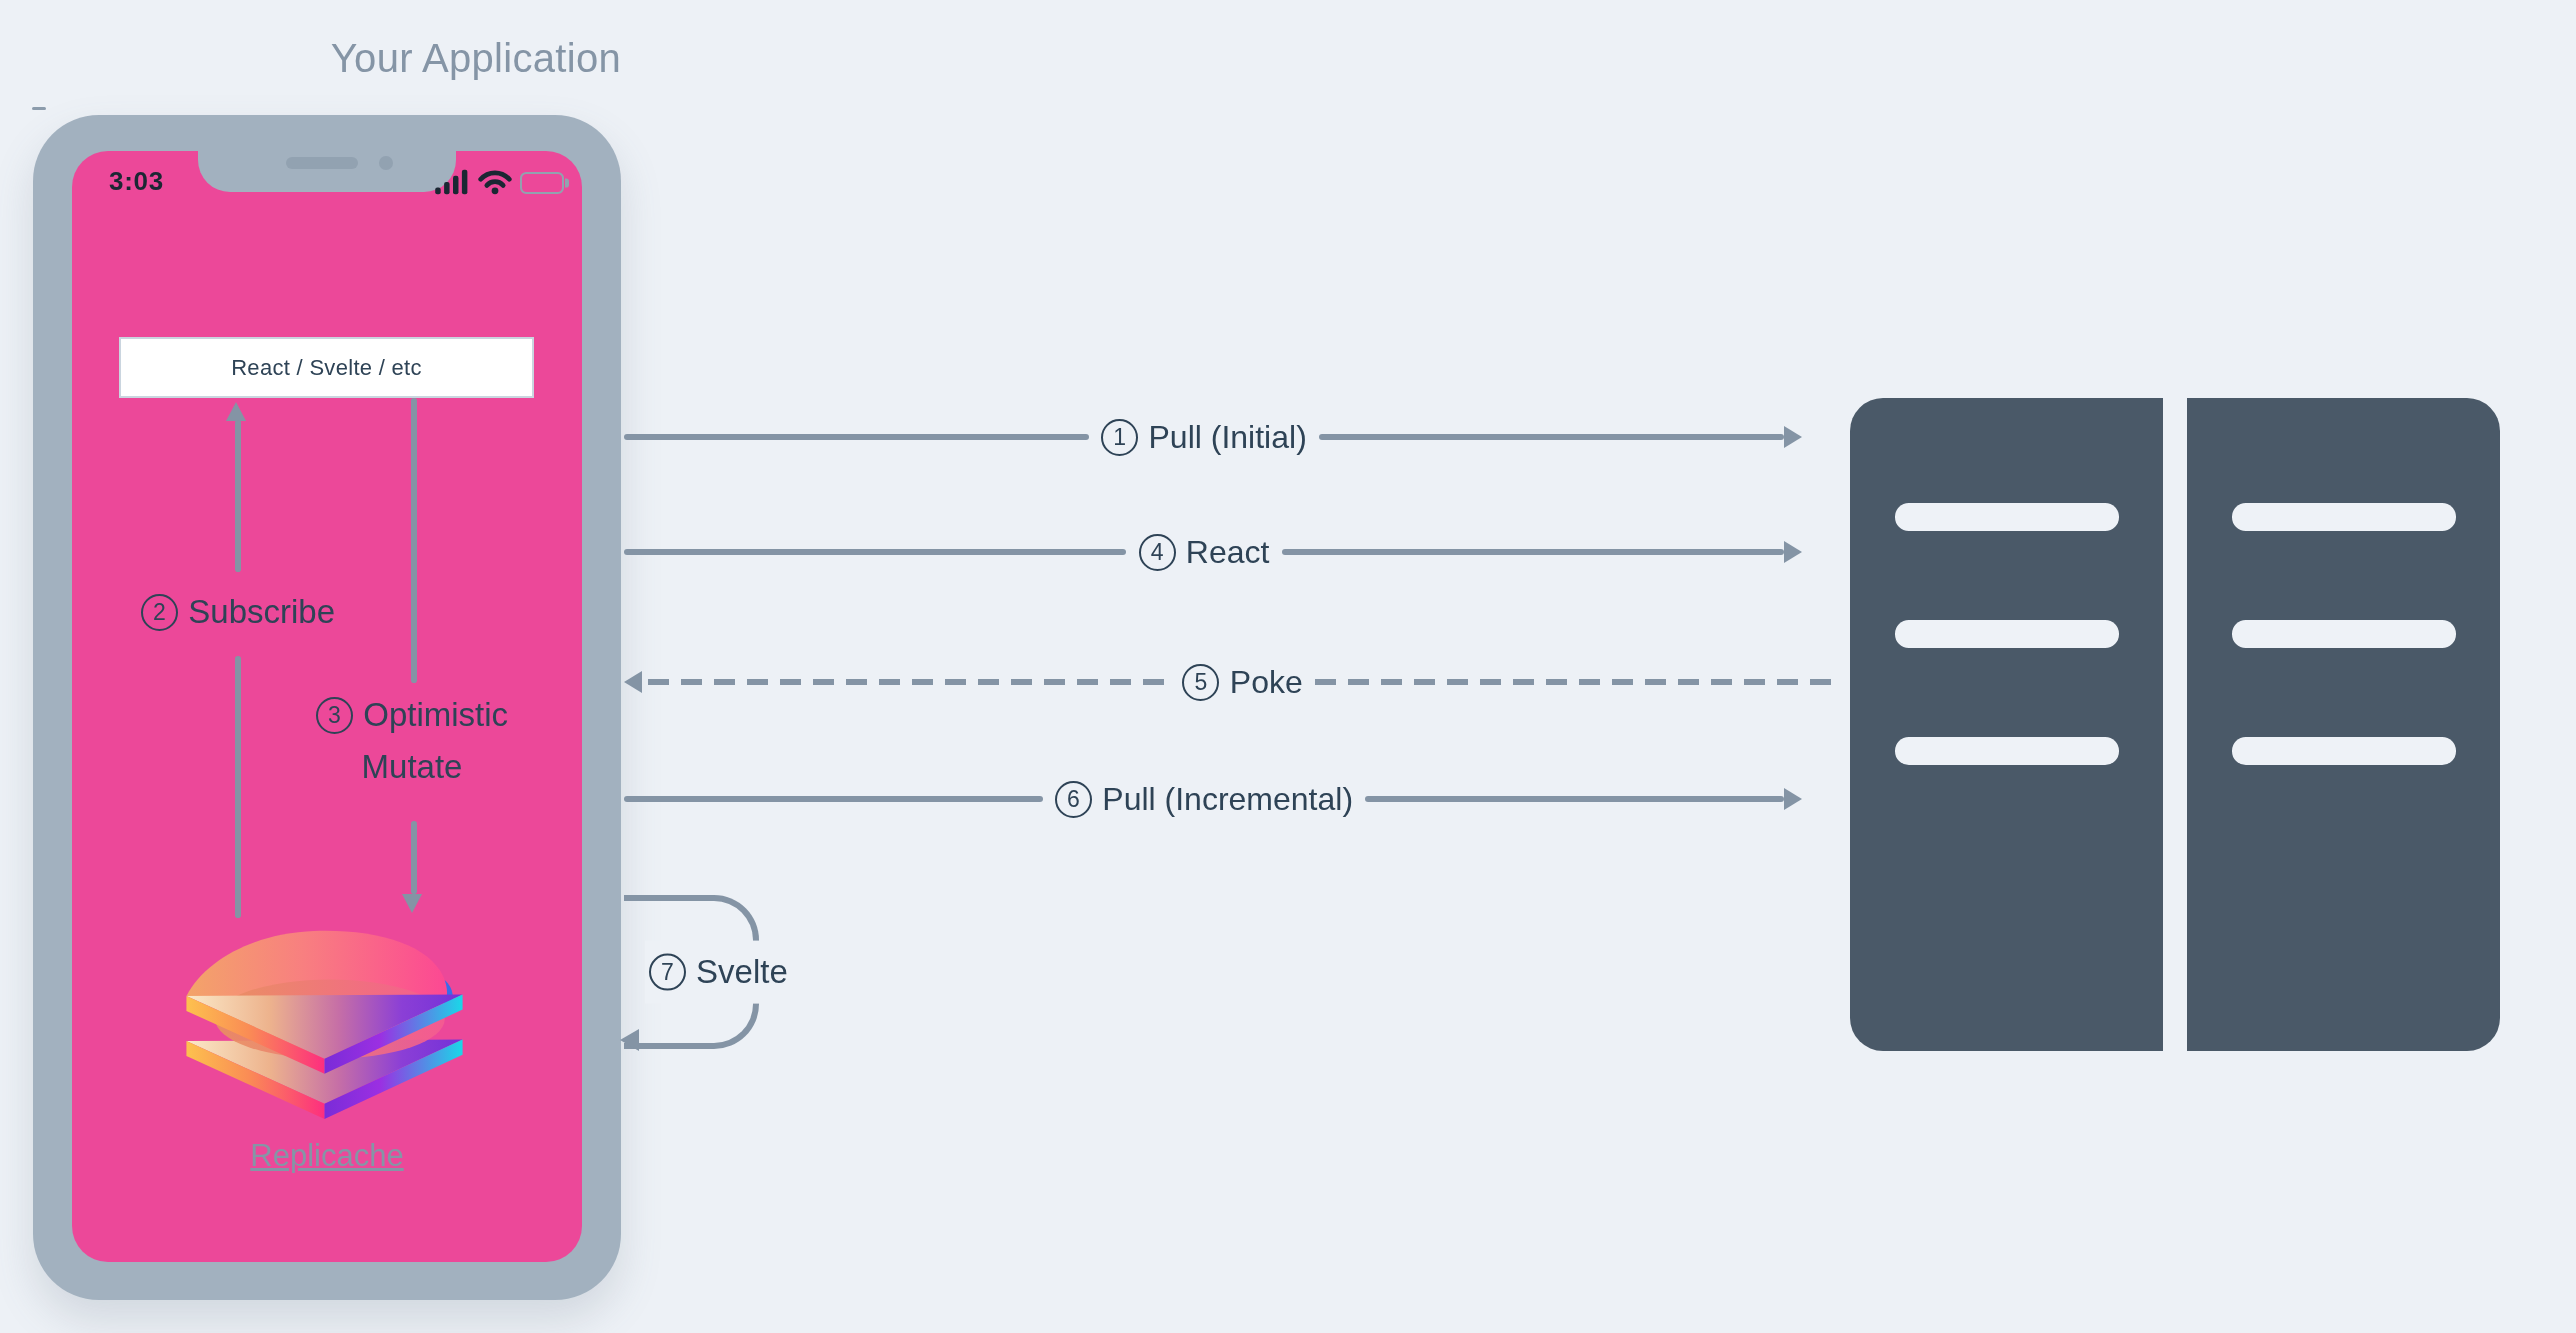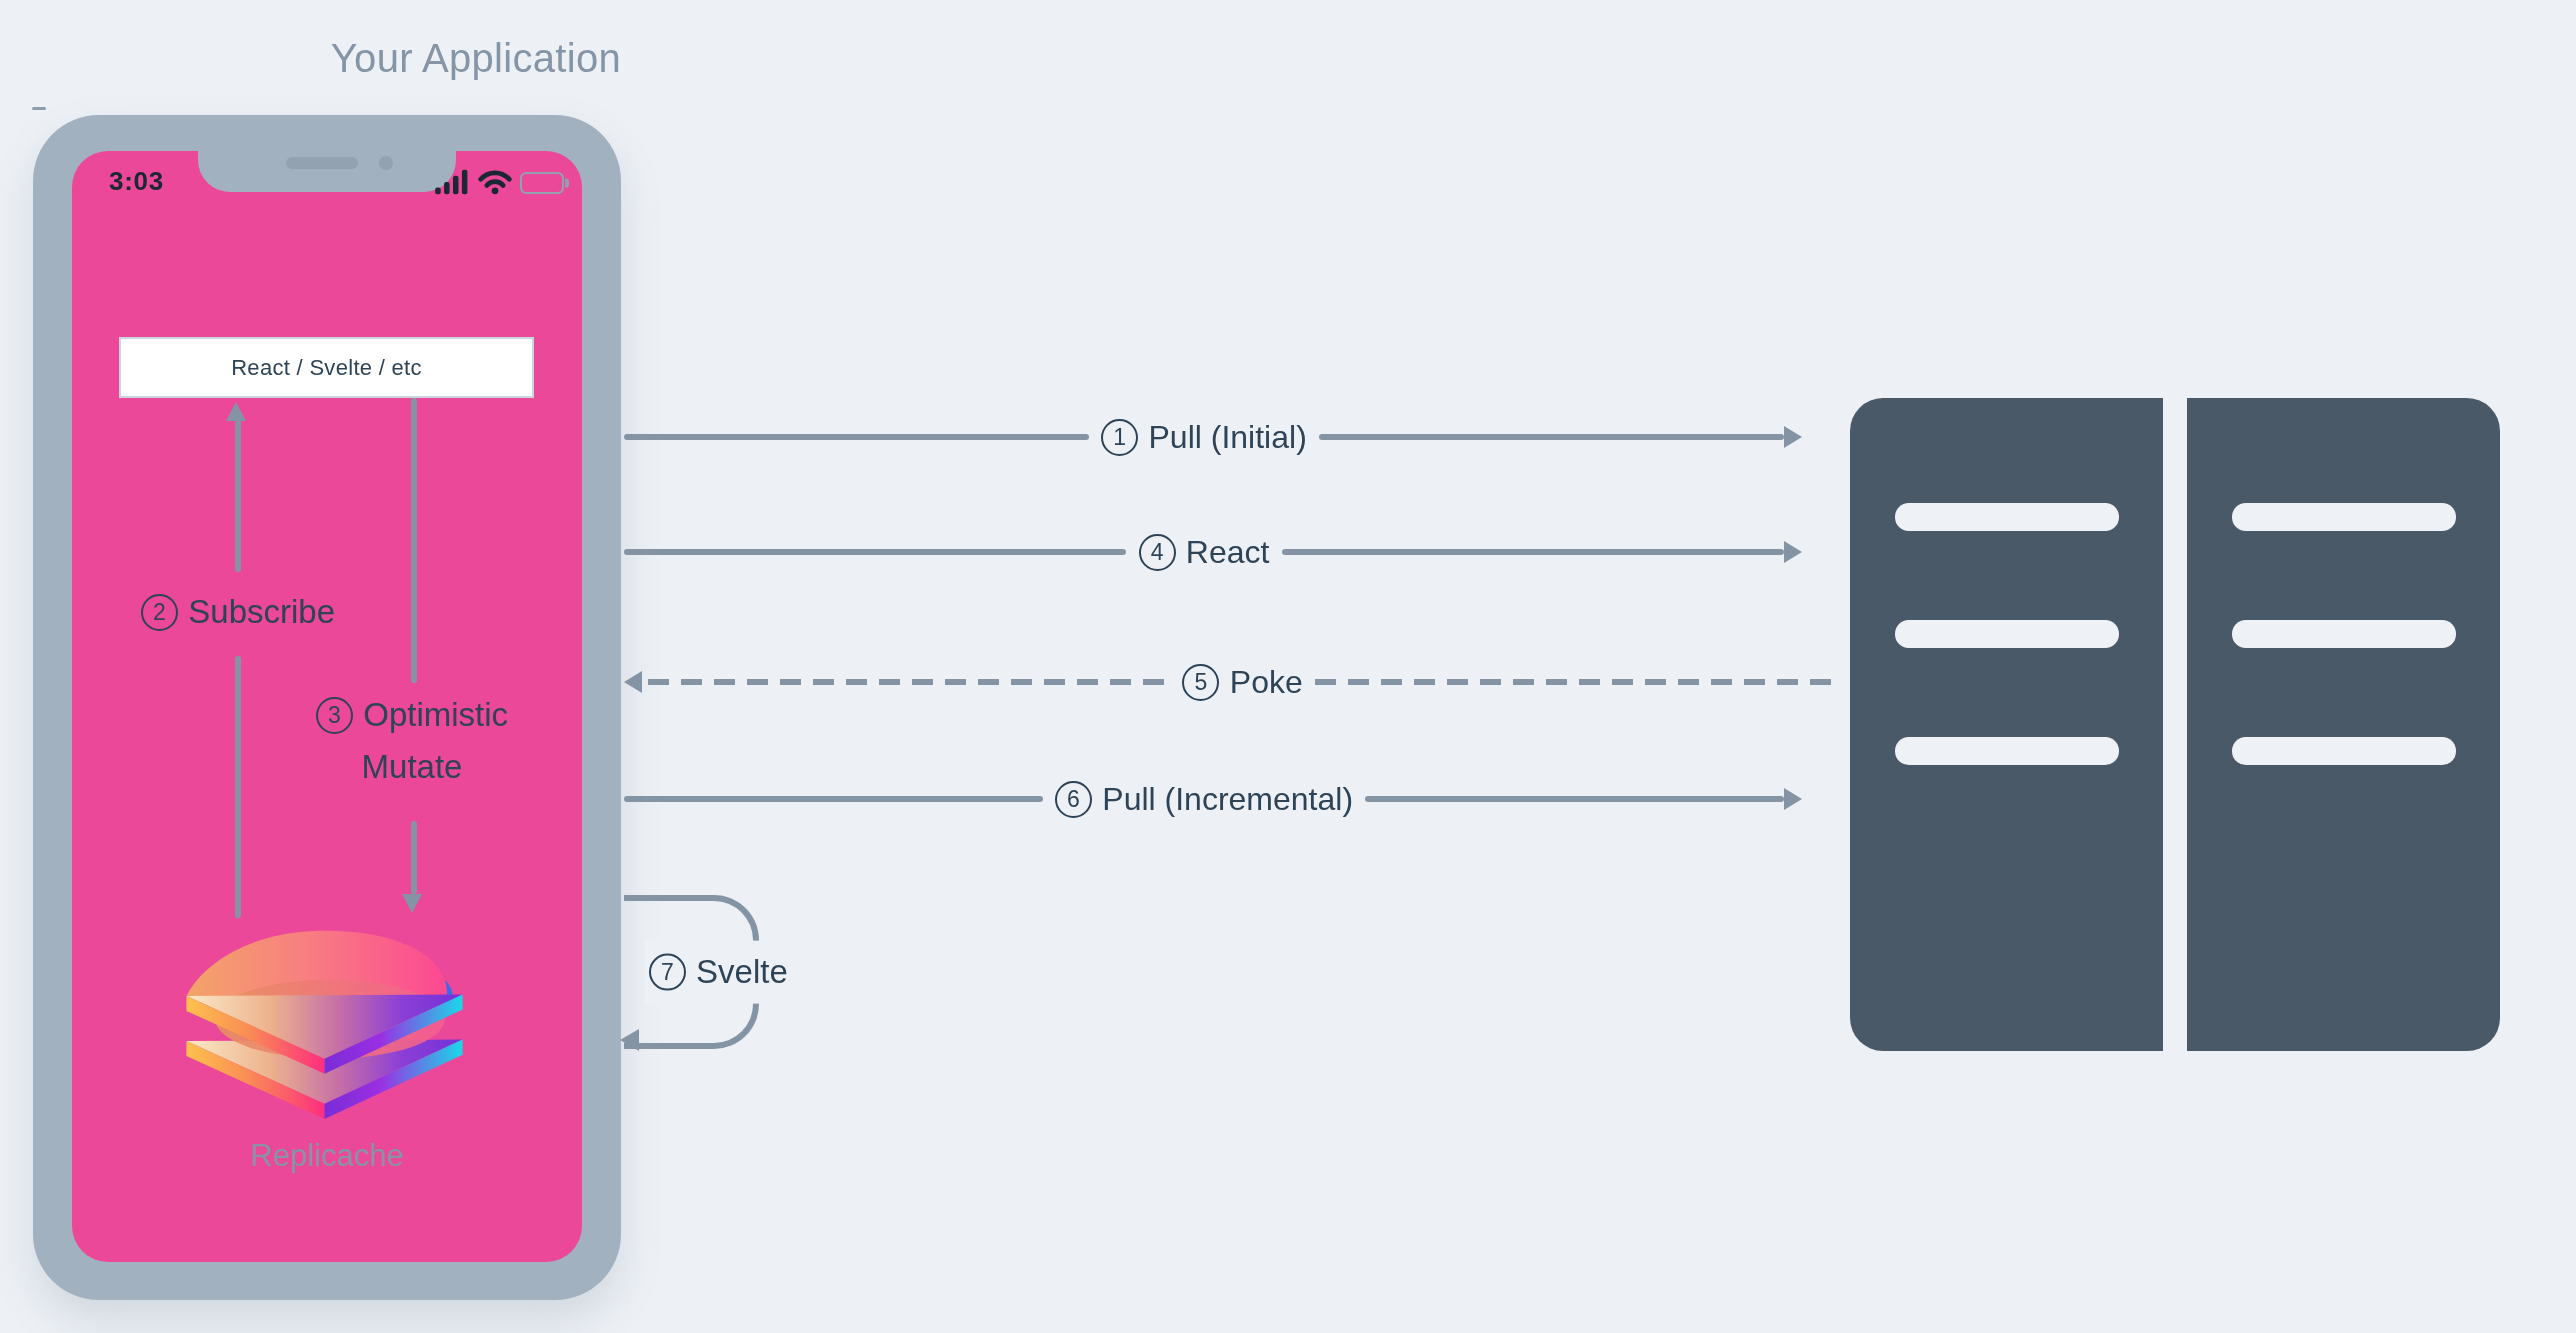--- a/index.html
+++ b/index.html
@@ -51,21 +51,21 @@
   .arrow-down{width:0;height:0;border-left:10.3px solid transparent;border-right:10.3px solid transparent;border-top:19.3px solid var(--line);}
 
   .num{width:37px;height:37px;border:2.4px solid currentColor;border-radius:50%;display:inline-flex;
     align-items:center;justify-content:center;font-size:23px;font-weight:500;flex:0 0 auto;}
   .flow-text{display:inline-flex;align-items:center;gap:10.3px;font-size:33px;font-weight:500;color:var(--dark);white-space:nowrap;}
 
   .subscribe-label{left:66px;top:590px;width:344px;height:44px;display:flex;align-items:center;justify-content:center;}
   .mutate-label{left:262px;top:686px;width:300px;text-align:center;line-height:52px;font-size:33px;font-weight:500;}
   .mutate-label .flow-text{gap:10.3px;}
 
-  .logo-label{left:189px;top:1138px;width:276px;text-align:center;font-size:31px;font-weight:500;color:var(--muted);}
+  .logo-label{left:189px;top:1138px;width:276px;text-align:center;font-size:31px;font-weight:500;color:var(--muted);text-decoration:underline;}
 
   
   .flow-row{height:44px;display:flex;align-items:center;}
   .seg{flex:1;height:6.2px;background:var(--line);border-radius:3.4px;}
   .seg.dashed{background:repeating-linear-gradient(90deg,var(--line) 0 20.7px,transparent 20.7px 33px);border-radius:0;}
   .flow-row .flow-text{margin:0 12.4px;font-size:32px;}
   .arrow-right{width:0;height:0;border-top:11px solid transparent;border-bottom:11px solid transparent;border-left:18.6px solid var(--line);flex:0 0 auto;}
   .arrow-left{width:0;height:0;border-top:11px solid transparent;border-bottom:11px solid transparent;border-right:18.6px solid var(--line);flex:0 0 auto;margin-right:6.2px;}
 
   

